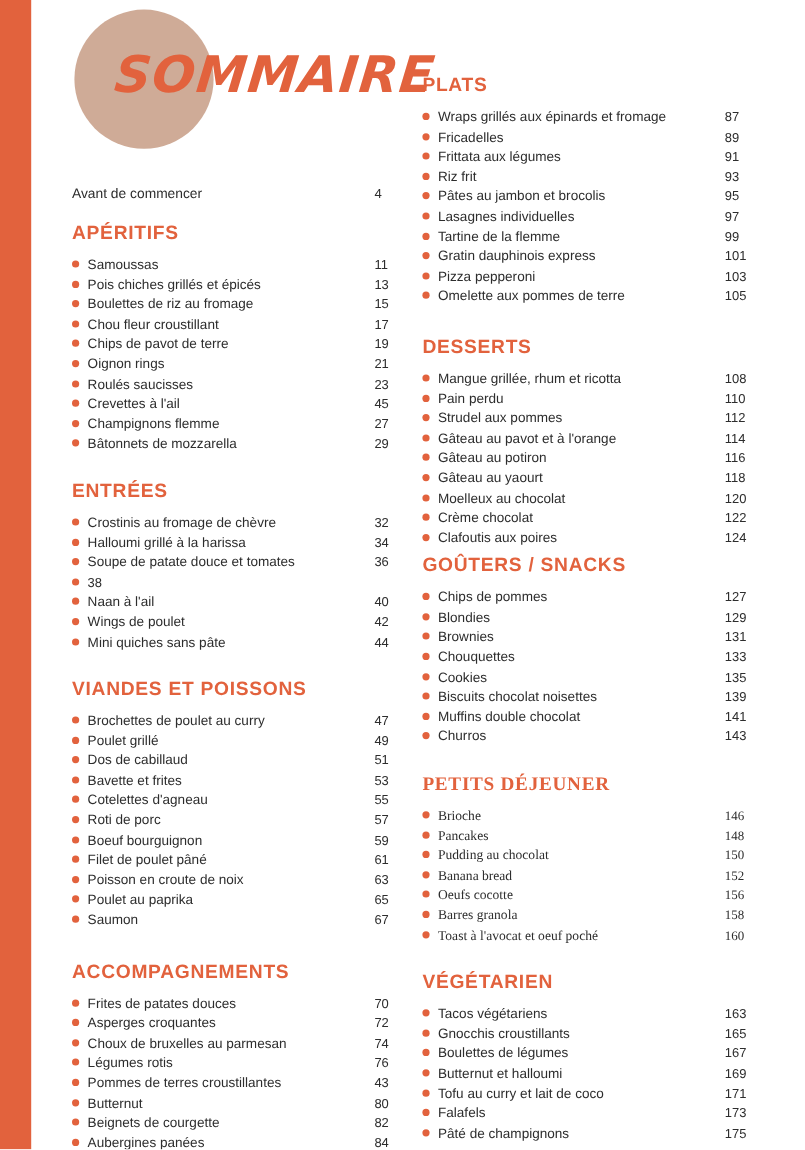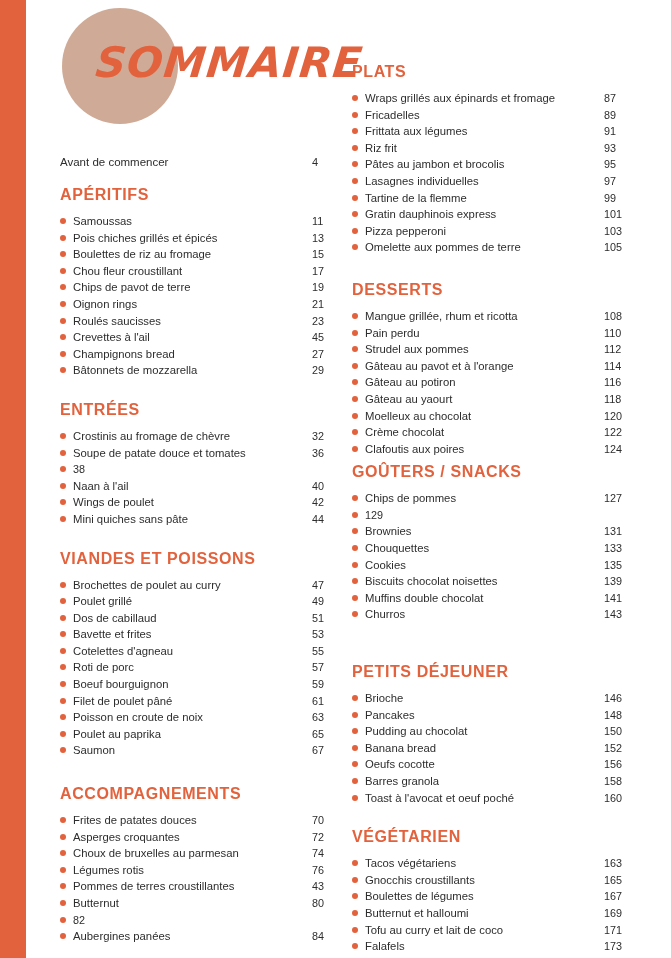--- a/index.html
+++ b/index.html
@@ -146,40 +146,45 @@
               <span class="label">Roulés saucisses</span>
               <span class="page-num">23</span>
             </li>
             <li class="item">
               <span class="dot"></span>
               <span class="label">Crevettes à l'ail</span>
               <span class="page-num">45</span>
             </li>
             <li class="item">
               <span class="dot"></span>
-              <span class="label">Champignons bread</span>
+              <span class="label">Champignons flemme</span>
               <span class="page-num">27</span>
             </li>
             <li class="item">
               <span class="dot"></span>
               <span class="label">Bâtonnets de mozzarella</span>
               <span class="page-num">29</span>
             </li>
           </ul>
         </div>
         <div class="section" style="margin-top: 22px;">
           <div class="section-title">ENTRÉES</div>
           <ul class="items">
             <li class="item">
               <span class="dot"></span>
               <span class="label">Crostinis au fromage de chèvre</span>
               <span class="page-num">32</span>
             </li>
             <li class="item">
               <span class="dot"></span>
+              <span class="label">Halloumi grillé à la harissa</span>
+              <span class="page-num">34</span>
+            </li>
+            <li class="item">
+              <span class="dot"></span>
               <span class="label">Soupe de patate douce et tomates</span>
               <span class="page-num">36</span>
             </li>
             <li class="item">
               <span class="dot"></span>
               <span class="page-num">38</span>
             </li>
             <li class="item">
               <span class="dot"></span>
               <span class="label">Naan à l'ail</span>
@@ -285,20 +290,21 @@
               <span class="label">Pommes de terres croustillantes</span>
               <span class="page-num">43</span>
             </li>
             <li class="item">
               <span class="dot"></span>
               <span class="label">Butternut</span>
               <span class="page-num">80</span>
             </li>
             <li class="item">
               <span class="dot"></span>
+              <span class="label">Beignets de courgette</span>
               <span class="page-num">82</span>
             </li>
             <li class="item">
               <span class="dot"></span>
               <span class="label">Aubergines panées</span>
               <span class="page-num">84</span>
             </li>
           </ul>
         </div>
       </div>
@@ -414,20 +420,21 @@
         <div class="section" style="">
           <div class="section-title">GOÛTERS / SNACKS</div>
           <ul class="items">
             <li class="item">
               <span class="dot"></span>
               <span class="label">Chips de pommes</span>
               <span class="page-num">127</span>
             </li>
             <li class="item">
               <span class="dot"></span>
+              <span class="label">Blondies</span>
               <span class="page-num">129</span>
             </li>
             <li class="item">
               <span class="dot"></span>
               <span class="label">Brownies</span>
               <span class="page-num">131</span>
             </li>
             <li class="item">
               <span class="dot"></span>
               <span class="label">Chouquettes</span>
@@ -448,21 +455,21 @@
               <span class="label">Muffins double chocolat</span>
               <span class="page-num">141</span>
             </li>
             <li class="item">
               <span class="dot"></span>
               <span class="label">Churros</span>
               <span class="page-num">143</span>
             </li>
           </ul>
         </div>
-        <div class="section" style="margin-top: 40px;">
+        <div class="section" style="margin-top: 22px; font-family: Liberation Serif, serif;">
           <div class="section-title">PETITS DÉJEUNER</div>
           <ul class="items">
             <li class="item">
               <span class="dot"></span>
               <span class="label">Brioche</span>
               <span class="page-num">146</span>
             </li>
             <li class="item">
               <span class="dot"></span>
               <span class="label">Pancakes</span>

